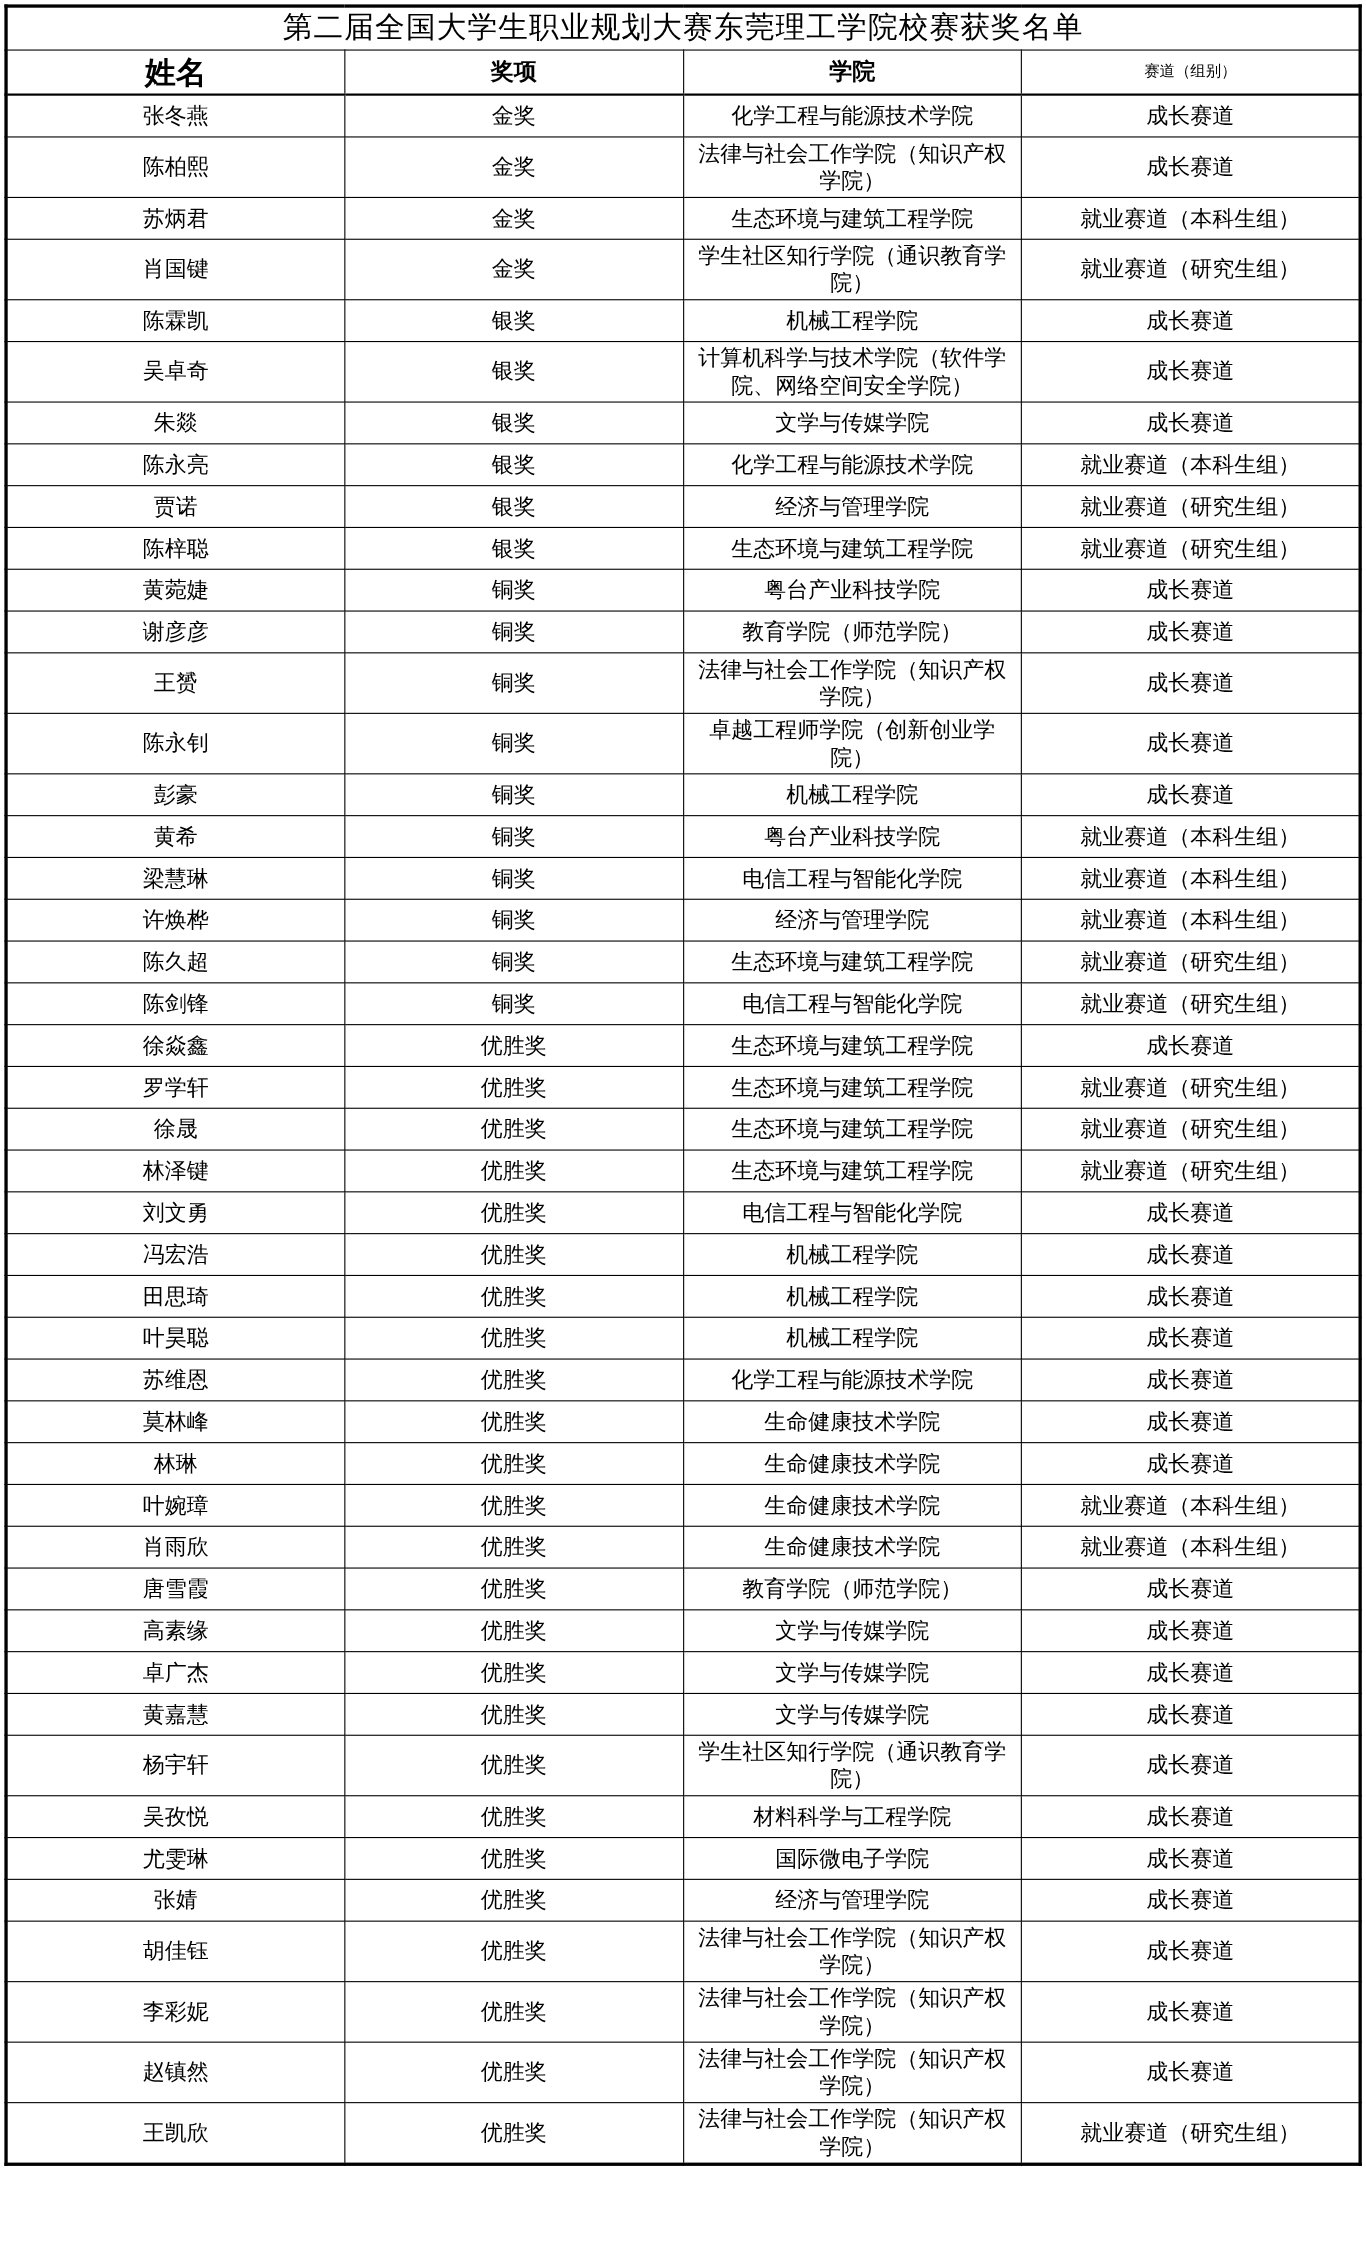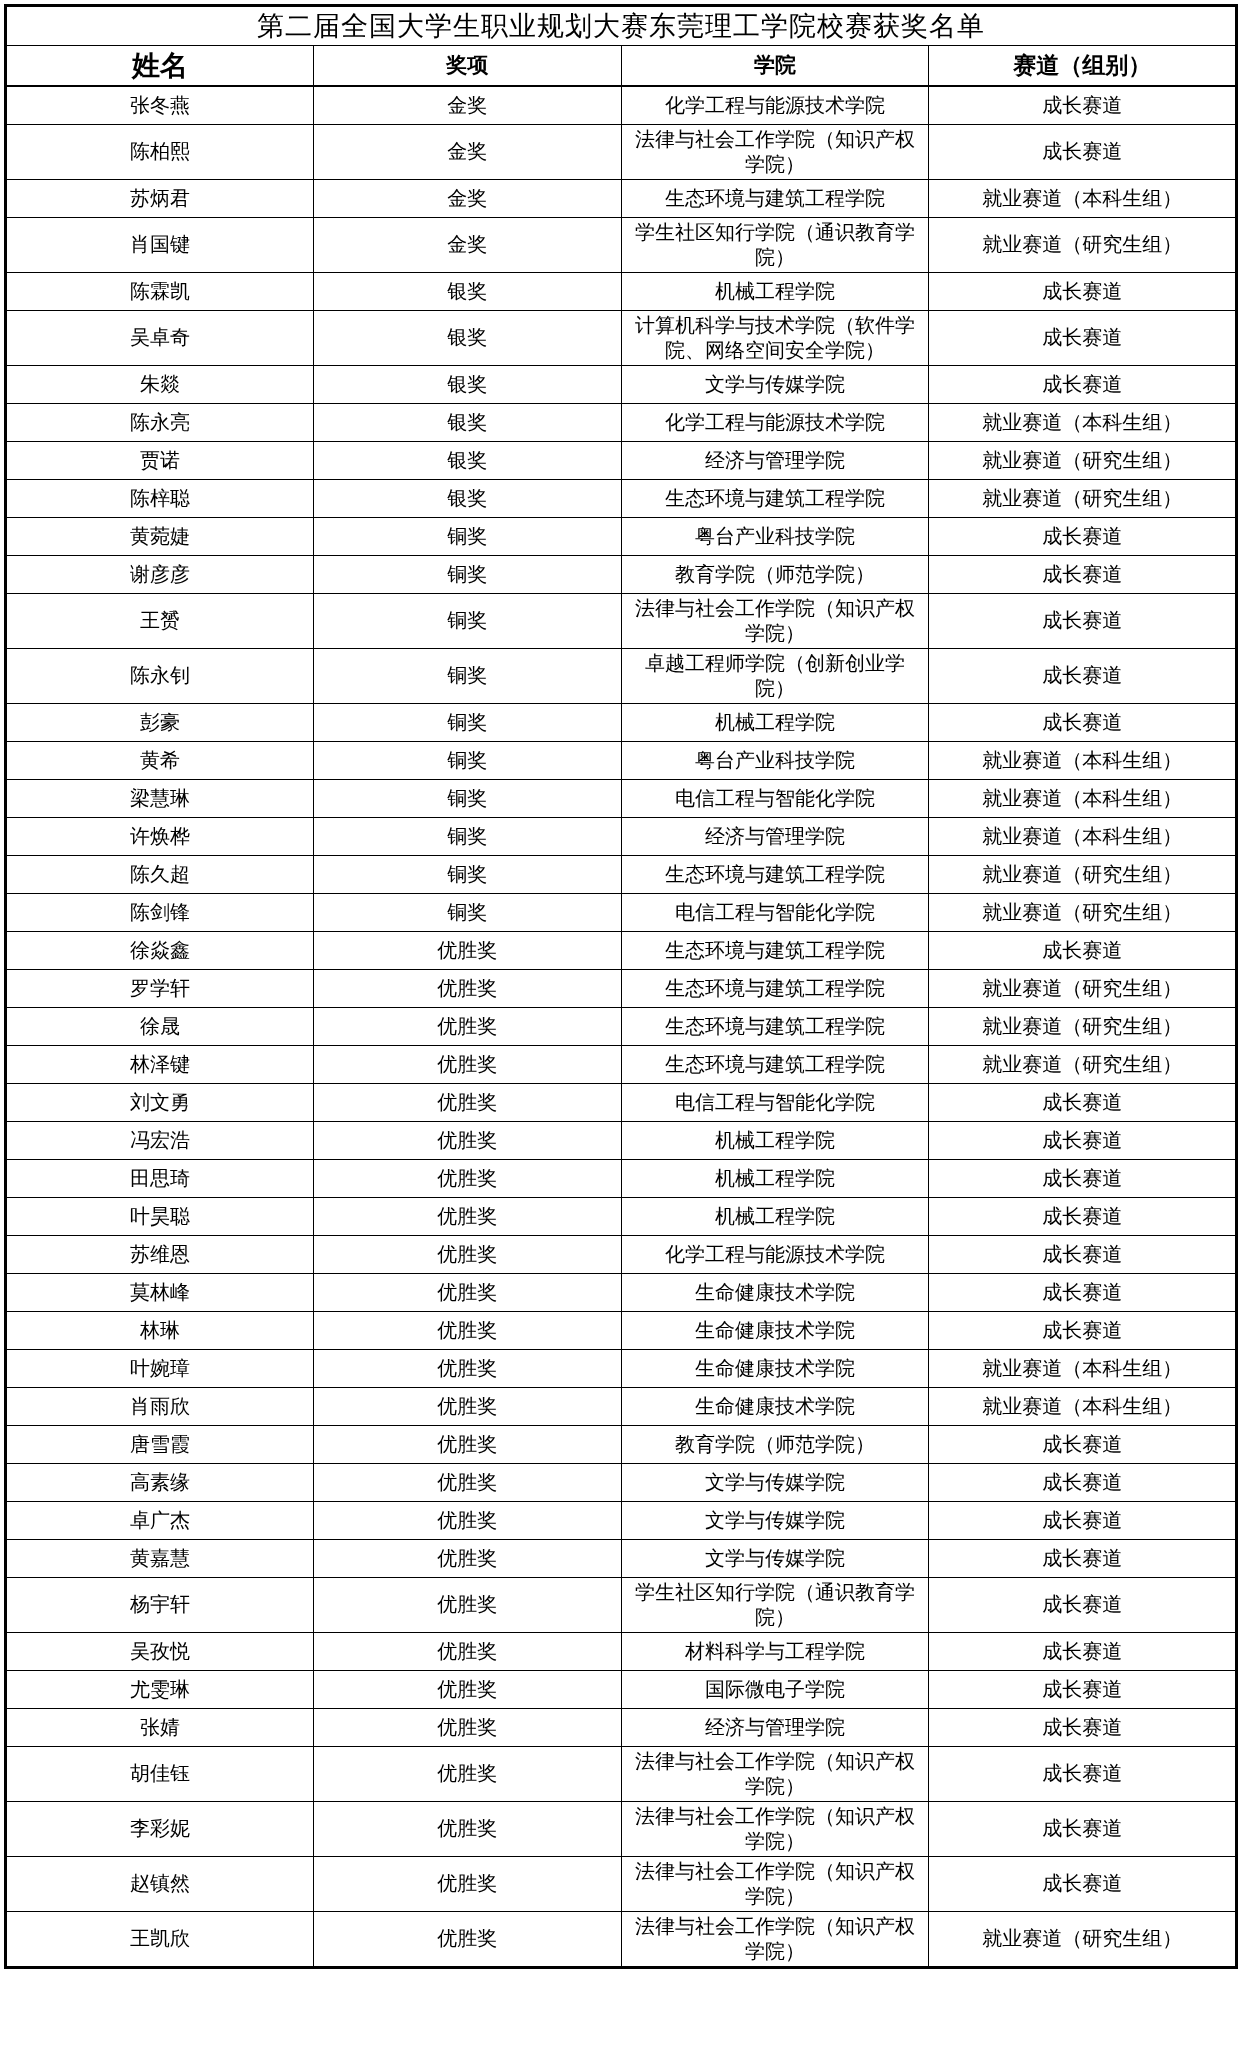--- a/index.html
+++ b/index.html
@@ -58,21 +58,21 @@
 <div class="page">
   <table class="award-table">
     <thead>
       <tr>
         <th class="title-cell" colspan="4">第二届全国大学生职业规划大赛东莞理工学院校赛获奖名单</th>
       </tr>
       <tr class="head-row-tr">
         <th class="col-name head" style="font-size: 28px; font-weight: bold; height: 34px; border-bottom: 2px solid rgb(0, 0, 0);">姓名</th>
         <th class="col-award head" style="font-size: 21px; font-weight: bold; height: 34px; border-bottom: 2px solid rgb(0, 0, 0);">奖项</th>
         <th class="col-school head" style="font-size: 21px; font-weight: bold; height: 34px; border-bottom: 2px solid rgb(0, 0, 0);">学院</th>
-        <th class="col-track head" style="font-size: 23px; font-weight: bold; height: 34px; border-bottom: 2px solid rgb(0, 0, 0);">赛道（组别）</th>
+        <th class="col-track head" style="font-size: 14px; font-weight: normal; height: 34px; border-bottom: 2px solid rgb(0, 0, 0);">赛道（组别）</th>
       </tr>
     </thead>
     <tbody id="table-body">
         <tr>
           <td class="col-name">张冬燕</td>
           <td class="col-award">金奖</td>
           <td class="col-school">化学工程与能源技术学院</td>
           <td class="col-track">成长赛道</td>
         </tr>
         <tr>

